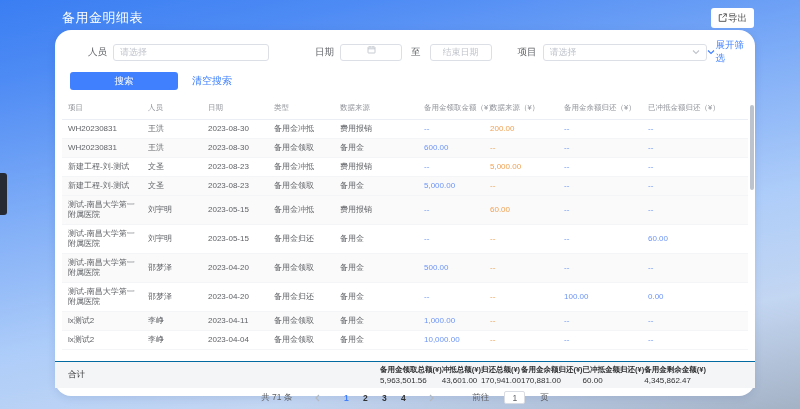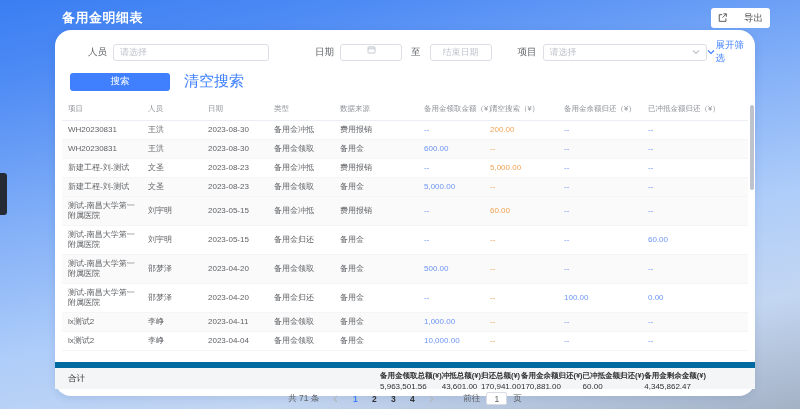--- a/index.html
+++ b/index.html
@@ -5,22 +5,22 @@
   * { margin:0; padding:0; box-sizing:border-box; }
   html,body { width:800px; height:409px; overflow:hidden; }
   body {
     font-family:"Liberation Sans","DejaVu Sans",sans-serif;
     background:linear-gradient(168deg,#3a7ef3 0%,#4e8bf4 14%,#7fadf7 38%,#aecdf9 62%,#c3d6f2 80%,#a4b2c5 100%);
     position:relative; color:#606266;
   }
   
   .drawer-handle { position:absolute; left:0; top:173px; width:7px; height:42px; background:#252a33; border-radius:0 3px 3px 0; cursor:pointer; }
   
-  .page-title { position:absolute; left:62px; top:9px; font-size:13px; font-weight:700; color:#ffffff; letter-spacing:.5px; }
-  .export-btn { position:absolute; left:711px; top:8px; height:20px; padding:0 7px; background:#ffffff; border:none; border-radius:3px; display:flex; align-items:center; gap:16px; font-size:9.5px; color:#4d4d4d; cursor:pointer; font-family:inherit; }
+  .page-title { position:absolute; left:62px; top:9px; font-size:13px; font-weight:400; color:#ffffff; letter-spacing:.5px; }
+  .export-btn { position:absolute; left:711px; top:8px; height:20px; padding:0 7px; background:#ffffff; border:none; border-radius:3px; display:flex; align-items:center; gap:0; font-size:9.5px; color:#4d4d4d; cursor:pointer; font-family:inherit; }
   
   .card { position:absolute; left:55px; top:30px; width:700px; height:366px; background:#ffffff; border-radius:16px; box-shadow:0 2px 8px rgba(30,60,120,.12); }
   
   .filters { display:flex; align-items:center; padding-top:9px; font-size:9.5px; color:#606266; }
   .flabel { margin-right:6px; white-space:nowrap; }
   .f-person { margin-left:33px; display:flex; align-items:center; }
   .f-date { margin-left:46px; display:flex; align-items:center; }
   .f-project { margin-left:26px; display:flex; align-items:center; }
   input.text-input { height:17px; border:1px solid #dcdfe6; border-radius:3px; padding:0 6px; font-size:9px; color:#606266; font-family:inherit; outline:none; }
   input.text-input::placeholder { color:#c0c4cc; }
@@ -28,41 +28,41 @@
   .date-box { height:17px; border:1px solid #dcdfe6; border-radius:3px; display:flex; align-items:center; padding:0 5px; gap:8px; cursor:pointer; background:#fff;flex-direction:column; }
   .date-start { width:62px; }
   .date-end { width:62px; justify-content:center; }
   .ph { color:#c0c4cc; font-size:9px; white-space:nowrap; overflow:hidden; }
   .sep-to { margin:0 9px; color:#606266; }
   .select-box { width:164px; height:17px; border:1px solid #dcdfe6; border-radius:3px; display:flex; align-items:center; padding:0 6px; cursor:pointer; background:#fff; }
   .select-box .ph { flex:1; }
   .expand-link { margin-left:auto; margin-right:10px; color:#4080ff; font-size:9.5px; display:flex; align-items:center; gap:1px; text-decoration:none; cursor:pointer; }
   
   .actions { margin-top:7px; display:flex; align-items:center; }
-  .search-btn { margin-left:15px; width:100px; height:18px; background:#4080ff; color:#fff; border:none; border-radius:3px; font-size:9.5px; cursor:pointer; font-family:inherit; }
-  .clear-link { margin-left:14px; color:#4080ff; font-size:15px; text-decoration:none; cursor:pointer; }
+  .search-btn { margin-left:15px; width:108px; height:18px; background:#4080ff; color:#fff; border:none; border-radius:3px; font-size:9.5px; cursor:pointer; font-family:inherit; }
+  .clear-link { margin-left:14px; color:#4080ff; font-size:10px; text-decoration:none; cursor:pointer; }
   
   .table-wrap { margin:7px 7px 0; height:264px; overflow:hidden; position:relative; }
   table { width:686px; border-collapse:collapse; table-layout:fixed; }
   col.c0{width:80px} col.c1{width:60px} col.c2{width:66px} col.c3{width:66px} col.c4{width:84px} col.c5{width:66px} col.c6{width:74px} col.c7{width:84px} col.c8{width:106px}
   th { font-size:7.5px; font-weight:400; color:#909399; text-align:left; padding:6px 6px; border-bottom:1px solid #ebeef5; white-space:nowrap; }
   td { font-size:8px; color:#606266; padding:4px 6px; line-height:10px; vertical-align:middle; white-space:nowrap; border-bottom:1px solid #f4f5f7; }
   td.col-project { white-space:normal; }
   tr.striped td { background:#fafafa; }
   td.col-received, td.col-balance-returned, td.col-offset-returned { color:#6d95f6; }
   td.col-offset { color:#f0a254; }
   .v-scrollbar { position:absolute; right:1px; top:75px; width:4px; height:85px; background:#bcc3cd; border-radius:2px; cursor:grab; }
   
-  .summary { height:27px; background:#f4f5f7; border-top:6px solid #0369a1; position:relative; }
+  .summary { height:27px; background:#f4f5f7; border-top:1px solid #0369a1; position:relative; }
   .sum-label { position:absolute; left:13px; top:50%; transform:translateY(-50%); font-size:8.5px; color:#303133; }
   .sum-items { position:absolute; left:290px; right:14px; top:3px; bottom:2px; display:flex; justify-content:center; }
   .sum-item-label { font-size:7.5px; font-weight:700; color:#303133; line-height:10px; white-space:nowrap; }
   .sum-item-value { font-size:8px; color:#303133; line-height:11px; white-space:nowrap; }
   
-  .pagination { margin-top:3px; display:flex; align-items:center; justify-content:center; gap:6px; font-size:8.5px; color:#606266; }
+  .pagination { margin-top:3px; display:flex; align-items:center; justify-content:center; gap:15px; font-size:8.5px; color:#606266; }
   .pg-total { margin-right:5px; }
   .pg-arrow { background:none; border:none; padding:0 2px; cursor:pointer; display:flex; align-items:center; }
   .pg-num { background:none; border:none; min-width:14px; text-align:center; font-size:8.5px; font-weight:700; color:#303133; cursor:pointer; font-family:inherit; padding:0 2px; }
   .pg-num.active { color:#4080ff; }
   .pg-goto { margin-left:20px; }
   .goto-input { width:21px; height:13px; border:1px solid #d9dce3; border-radius:2px; text-align:center; font-size:8.5px; color:#606266; font-family:inherit; outline:none; padding:0; }
   svg { display:block; }
 </style>
 </head>
 <body>
@@ -147,21 +147,21 @@
           <col class="c8">
       </colgroup>
       <thead>
         <tr>
           <th>项目</th>
           <th>人员</th>
           <th>日期</th>
           <th>类型</th>
           <th>数据来源</th>
           <th>备用金领取金额（¥）</th>
-          <th>清空搜索（¥）</th>
+          <th>数据来源（¥）</th>
           <th>备用金余额归还（¥）</th>
           <th>已冲抵金额归还（¥）</th>
         </tr>
       </thead>
       <tbody>
           <tr>
             <td class="col-project">WH20230831</td>
             <td class="col-person">王洪</td>
             <td class="col-date">2023-08-30</td>
             <td class="col-type">备用金冲抵</td>

